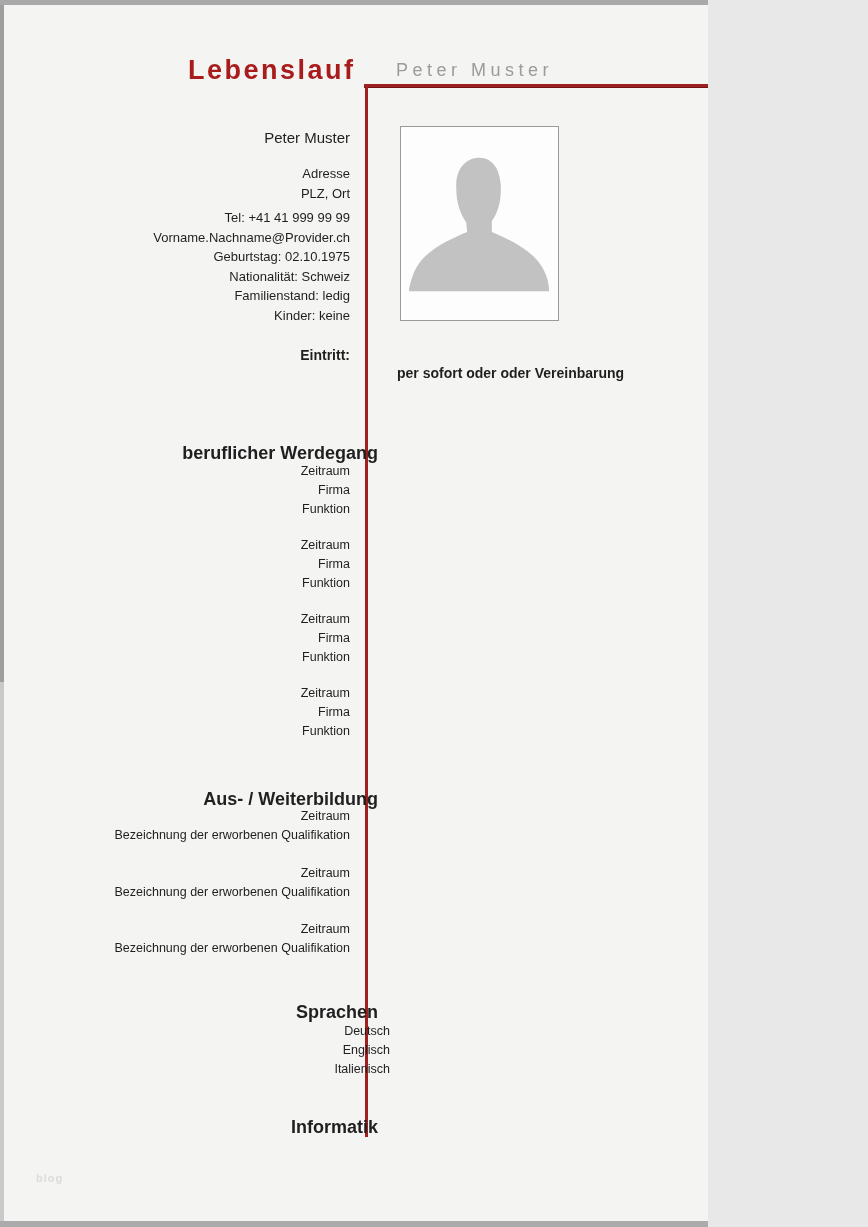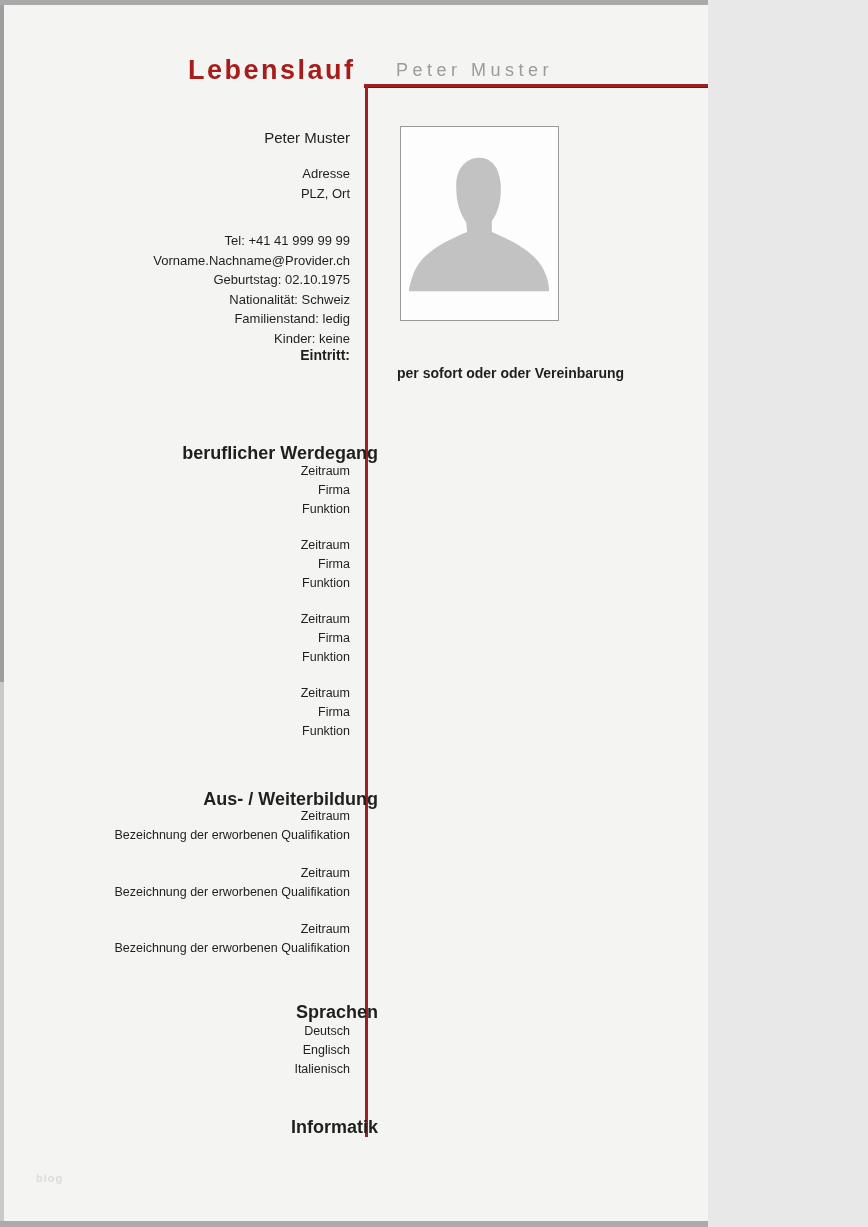--- a/index.html
+++ b/index.html
@@ -36,21 +36,21 @@
   .accent-hline{position:absolute;left:364px;top:84px;width:403px;height:3px;
              background:var(--accent);border-bottom:1px solid var(--accent-dark);}
   .accent-vline{position:absolute;left:365px;top:84px;width:3px;height:1053px;background:var(--accent);}
 
   
   .rcol{position:absolute;left:0;width:350px;text-align:right;color:var(--text);}
 
   .contact-block{top:128px;}
   .contact-name{font-size:15px;line-height:20px;margin-bottom:16px;}
   .contact-line{font-size:13px;line-height:19.5px;}
-  .gap20{margin-top:28px;}
+  .gap20{margin-top:5px;}
 
   .eintritt{top:345px;font-size:14px;font-weight:bold;line-height:20px;}
   .eintritt-value{position:absolute;left:397px;top:363px;font-size:14px;font-weight:bold;
              line-height:20px;color:var(--text);}
 
   
   .photo-frame{position:absolute;left:400px;top:126px;width:159px;height:195px;
              background:#fdfdfd;border:1px solid #9a9a9a;box-sizing:border-box;}
   .photo-frame svg{display:block;width:100%;height:100%;}
 
@@ -59,21 +59,21 @@
   .heading-werdegang{top:443px;}
   .heading-weiterbildung{top:789px;}
   .heading-sprachen{top:1002px;}
   .heading-informatik{top:1117px;}
 
   .entry-line{font-size:12.5px;line-height:19px;}
   .werdegang-entries{top:462px;}
   .group3{margin-bottom:17px;}
   .weiterbildung-entries{top:807px;}
   .group2{margin-bottom:18.5px;}
-  .sprachen-items{top:1022px;}
+  .sprachen-items{top:1022px;padding-left:40px;}
 
   .watermark{position:absolute;left:36px;top:1172px;font-size:11px;font-weight:bold;
              letter-spacing:1px;color:#dcdcdc;}
 </style>
 </head>
 <body>
 
 <div class="canvas">
 
   <div class="frame-top"></div>

